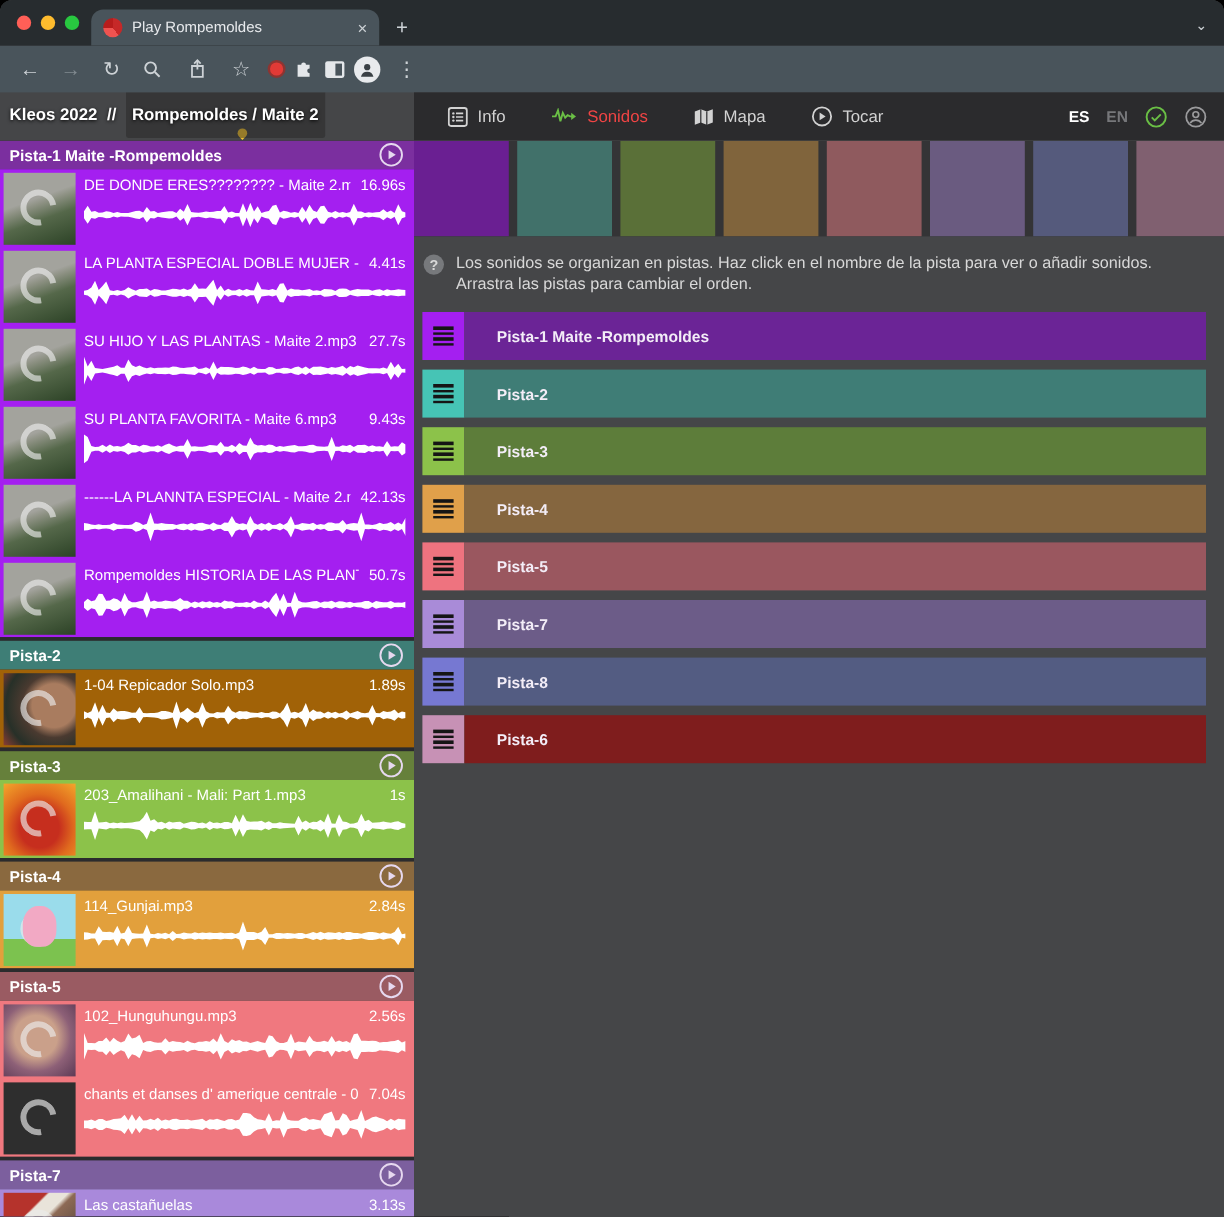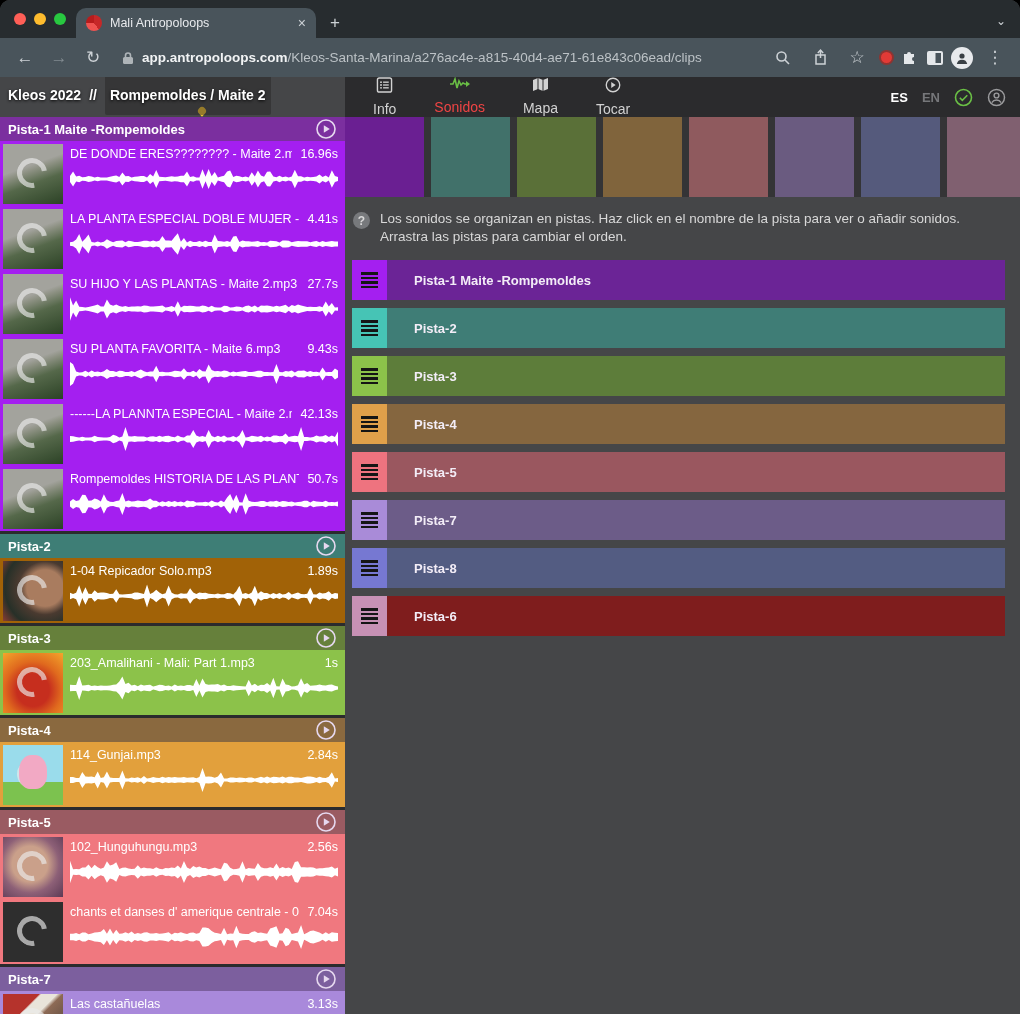--- a/index.html
+++ b/index.html
@@ -48,21 +48,21 @@
       radial-gradient(circle at 8% 40%, #24391f 0 40%, transparent 46%),
       radial-gradient(circle at 22% 80%, #2e4a2a 0 30%, transparent 36%),
       linear-gradient(100deg, #1d2a18 0%, #3a4734 30%, #8b8578 52%, #93685a 72%, #7d6a55 100%);
   }
   .crumb-pin { position:absolute; left:198px; bottom:2px; width:8px; height:8px; border-radius:50% 50% 50% 0;
                transform:rotate(-45deg); background:#f4c430; }
   .crumb { position:absolute; left:8px; top:0; height:36px; display:flex; align-items:center; gap:8px;
            color:#fff; font-size:14px; font-weight:bold; text-shadow:0 1px 3px rgba(0,0,0,.9);text-align:center; }
   .crumb .band { background:rgba(35,35,35,.45); padding:12px 5px; border-radius:2px; }
   .app-nav { flex:1; background:#2b2b2d; display:flex; align-items:center; padding:0 14px; gap:10px; }
-  .nav-item { display:flex; align-items:center; gap:8px; color:#d2d2d2; font-size:14px; padding:0 14px; height:100%;flex-direction:column; }
+  .nav-item { display:flex; align-items:center; gap:8px; color:#d2d2d2; font-size:14px; padding:0 14px; height:100%; }
   .nav-item.active { color:#ef4444; }
   .app-nav-right { margin-left:auto; display:flex; align-items:center; gap:14px; }
   .lang-es { color:#fff; font-size:13px; font-weight:bold; }
   .lang-en { color:#76777a; font-size:13px; font-weight:bold; }
 
   
   .content { flex:1; display:flex; overflow:hidden; }
 
   
   .sidebar { width:345px; flex:none; background:#2b2b2d; overflow:hidden; }
@@ -115,38 +115,31 @@
 <div class="window">
 
   <div class="tabstrip">
     <div class="traffic">
       <div class="light red"></div>
       <div class="light yellow"></div>
       <div class="light green"></div>
     </div>
     <div class="tab">
       <div class="favicon"></div>
-      <div class="tab-title">Mali Antropoloops</div>
+      <div class="tab-title">Play Rompemoldes</div>
       <div class="tab-close">×</div>
     </div>
     <div class="newtab">+</div>
     <div class="tabsearch-chevron">⌄</div>
   </div>
 
   <div class="toolbar">
     <div class="nav-ico">←</div>
     <div class="nav-ico dim">→</div>
     <div class="nav-ico">↻</div>
-    <div class="urlbox">
-      <svg class="ico" width="12" height="14" viewBox="0 0 12 14">
-        <rect x="1" y="6" width="10" height="7" rx="1.5" fill="#aeb4b8"></rect>
-        <path d="M3.5 6V4.5a2.5 2.5 0 0 1 5 0V6" fill="none" stroke="#aeb4b8" stroke-width="1.6"></path>
-      </svg>
-      <div class="url"><span class="domain">app.antropoloops.com</span><span class="path">/Kleos-Santa-Marina/a276ac4e-a815-40d4-ae71-61e843c06ead/clips</span></div>
-    </div>
     <div class="toolbar-right">
       <div class="nav-ico">
         <svg class="ico" width="16" height="16" viewBox="0 0 16 16">
             <circle cx="6.5" cy="6.5" r="4.5" fill="none" stroke="#cdd2d6" stroke-width="1.6"></circle>
             <line x1="10" y1="10" x2="14" y2="14" stroke="#cdd2d6" stroke-width="1.6"></line>
           </svg>
       </div>
       <div class="nav-ico">
         <svg class="ico" width="15" height="17" viewBox="0 0 15 17">
             <path d="M3 6h9v9H3z" fill="none" stroke="#cdd2d6" stroke-width="1.5"></path>

